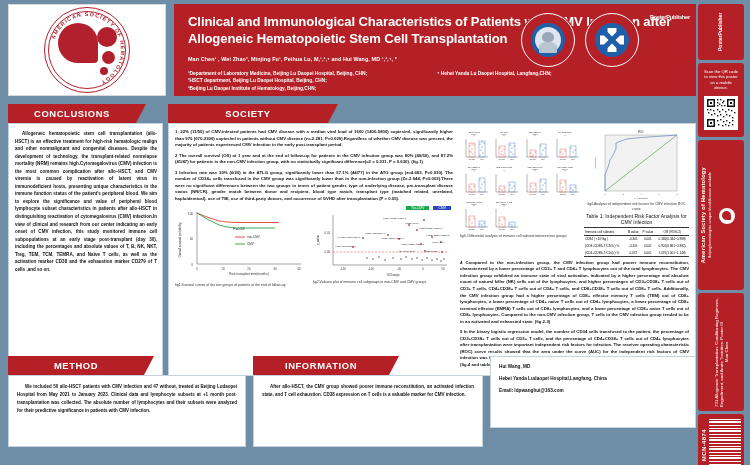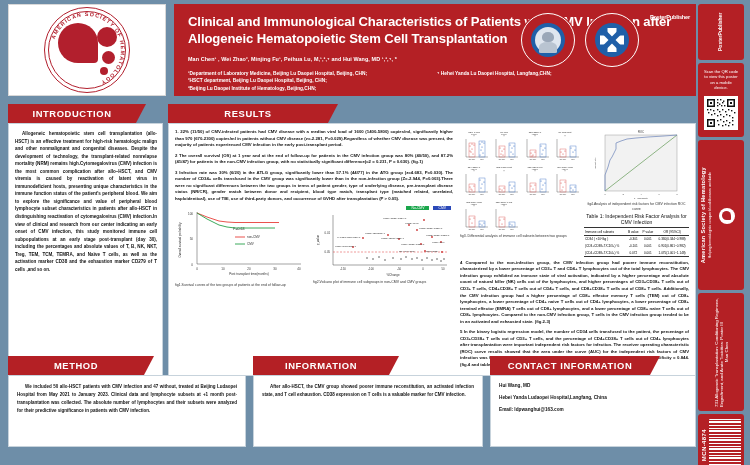--- a/index.html
+++ b/index.html
@@ -279,28 +279,28 @@
       <div class="t">731 Allogeneic Transplantation: Conditioning Regimens, Engraftment, and Acute Toxicities: Poster III</div>
       <div class="t">Man Chen</div>
     </div>
     <div class="barcode-box">
       <div class="bc-id">MCN-4874</div>
       <div class="bc-lines"></div>
     </div>
   </div>
 
   <div class="intro-col">
-    <div class="ribbon intro-ribbon">INTRODUCTION</div>
+    <div class="ribbon intro-ribbon">CONCLUSIONS</div>
     <div class="panel intro-body">
       <p>Allogeneic hematopoietic stem cell transplantation (allo-HSCT) is an effective treatment for high-risk hematologic malign and other nonmalignant and congenital diseases. Despite the development of technology, the transplant-related nonrelapse mortality (NRM) remains high.Cytomegalovirus (CMV) infection is the most common complication after allo–HSCT, and CMV viremia is caused by reactivation of latent virus in immunodeficient hosts, presenting unique characteristics in the immune function status of the patient's peripheral blood. We aim to explore the significance and value of peripheral blood lymphocyte subset characteristics in patients after allo-HSCT in distinguishing reactivation of cytomegalovirus (CMV) infection.In view of clinical and research  from our center indicating an early onset of CMV infection,  this study monitored immune cell subpopulations at an early stage post-transplant (day 30),  including the percentages and absolute values of T, B, NK, NKT, Treg, TEM, TCM, TEMRA, and Naïve T cells, as well as the activation marker CD38 and the exhaustion marker CD279 of T cells ,and so on.</p>
     </div>
   </div>
 
   <div class="results-col">
-    <div class="ribbon results-ribbon">RESULTS</div>
+    <div class="ribbon results-ribbon">SOCIETY</div>
     <div class="panel results-body">
 
       <div class="rcol">
         <div class="rp">1. 22% (11/50) of CMV-infected patients had CMV disease with a median viral load of 1600 (1400-5800) copies/ml, significantly higher than 970 (670-2300) copies/ml in patients without CMV disease (z=-2.281, P=0.029).Regardless of whether CMV disease was present, the majority of patients experienced CMV infection in the early post-transplant period.</div>
         <div class="rp">2 The overall survival (OS) at 1 year and at the end of follow-up for patients in the CMV infection group was 80% (40/50), and 87.2% (41/47) for patients in the non-CMV infection group, with no statistically significant difference(c2 = 0.231, P = 0.630). (fig.1)</div>
         <div class="rp">3 Infection rate was 30% (6/20) in the ATLG group, significantly lower than 57.1% (44/77) in the ATG group (z=4.683, P=0.030). The number of CD34+ cells transfused in the CMV group was significantly lower than in the non-infection group (Z=-2.944, P=0.003).There were no significant differences between the two groups in terms of patient gender, type of underlying disease, pre-transplant disease status (NR/CR), gender match between donor and recipient, blood type match, transplant type (matched related, unrelated, haploidentical), use of TBI, use of third-party donors, and occurrence of GVHD after transplantation (P &gt; 0.05).</div>
 
         <div class="fig-row">
 
           <div class="fig-km">
@@ -731,21 +731,20 @@
     </div>
 
     <div class="concl-col">
       <div class="ribbon bribbon">INFORMATION</div>
       <div class="bpanel bbody">
         <p>After allo-HSCT, the CMV group showed poorer immune reconstitution, an activated infection state, and T cell exhaustion. CD38 expression on T cells is a valuable marker for CMV infection.</p>
       </div>
     </div>
 
     <div class="contact-col">
-      <div class="ribbon bribbon" style="width:160px;">CONTACT INFORMATION</div>
       <div class="bpanel bbody">
         <div class="contact-line">Hui Wang, MD</div>
         <div class="contact-line">Hebei Yanda Ludaopei Hospital,Langfang, China</div>
         <div class="contact-line">Email: ldpwanghui@163.com</div>
       </div>
     </div>
   </div>
 
 </div>
 

